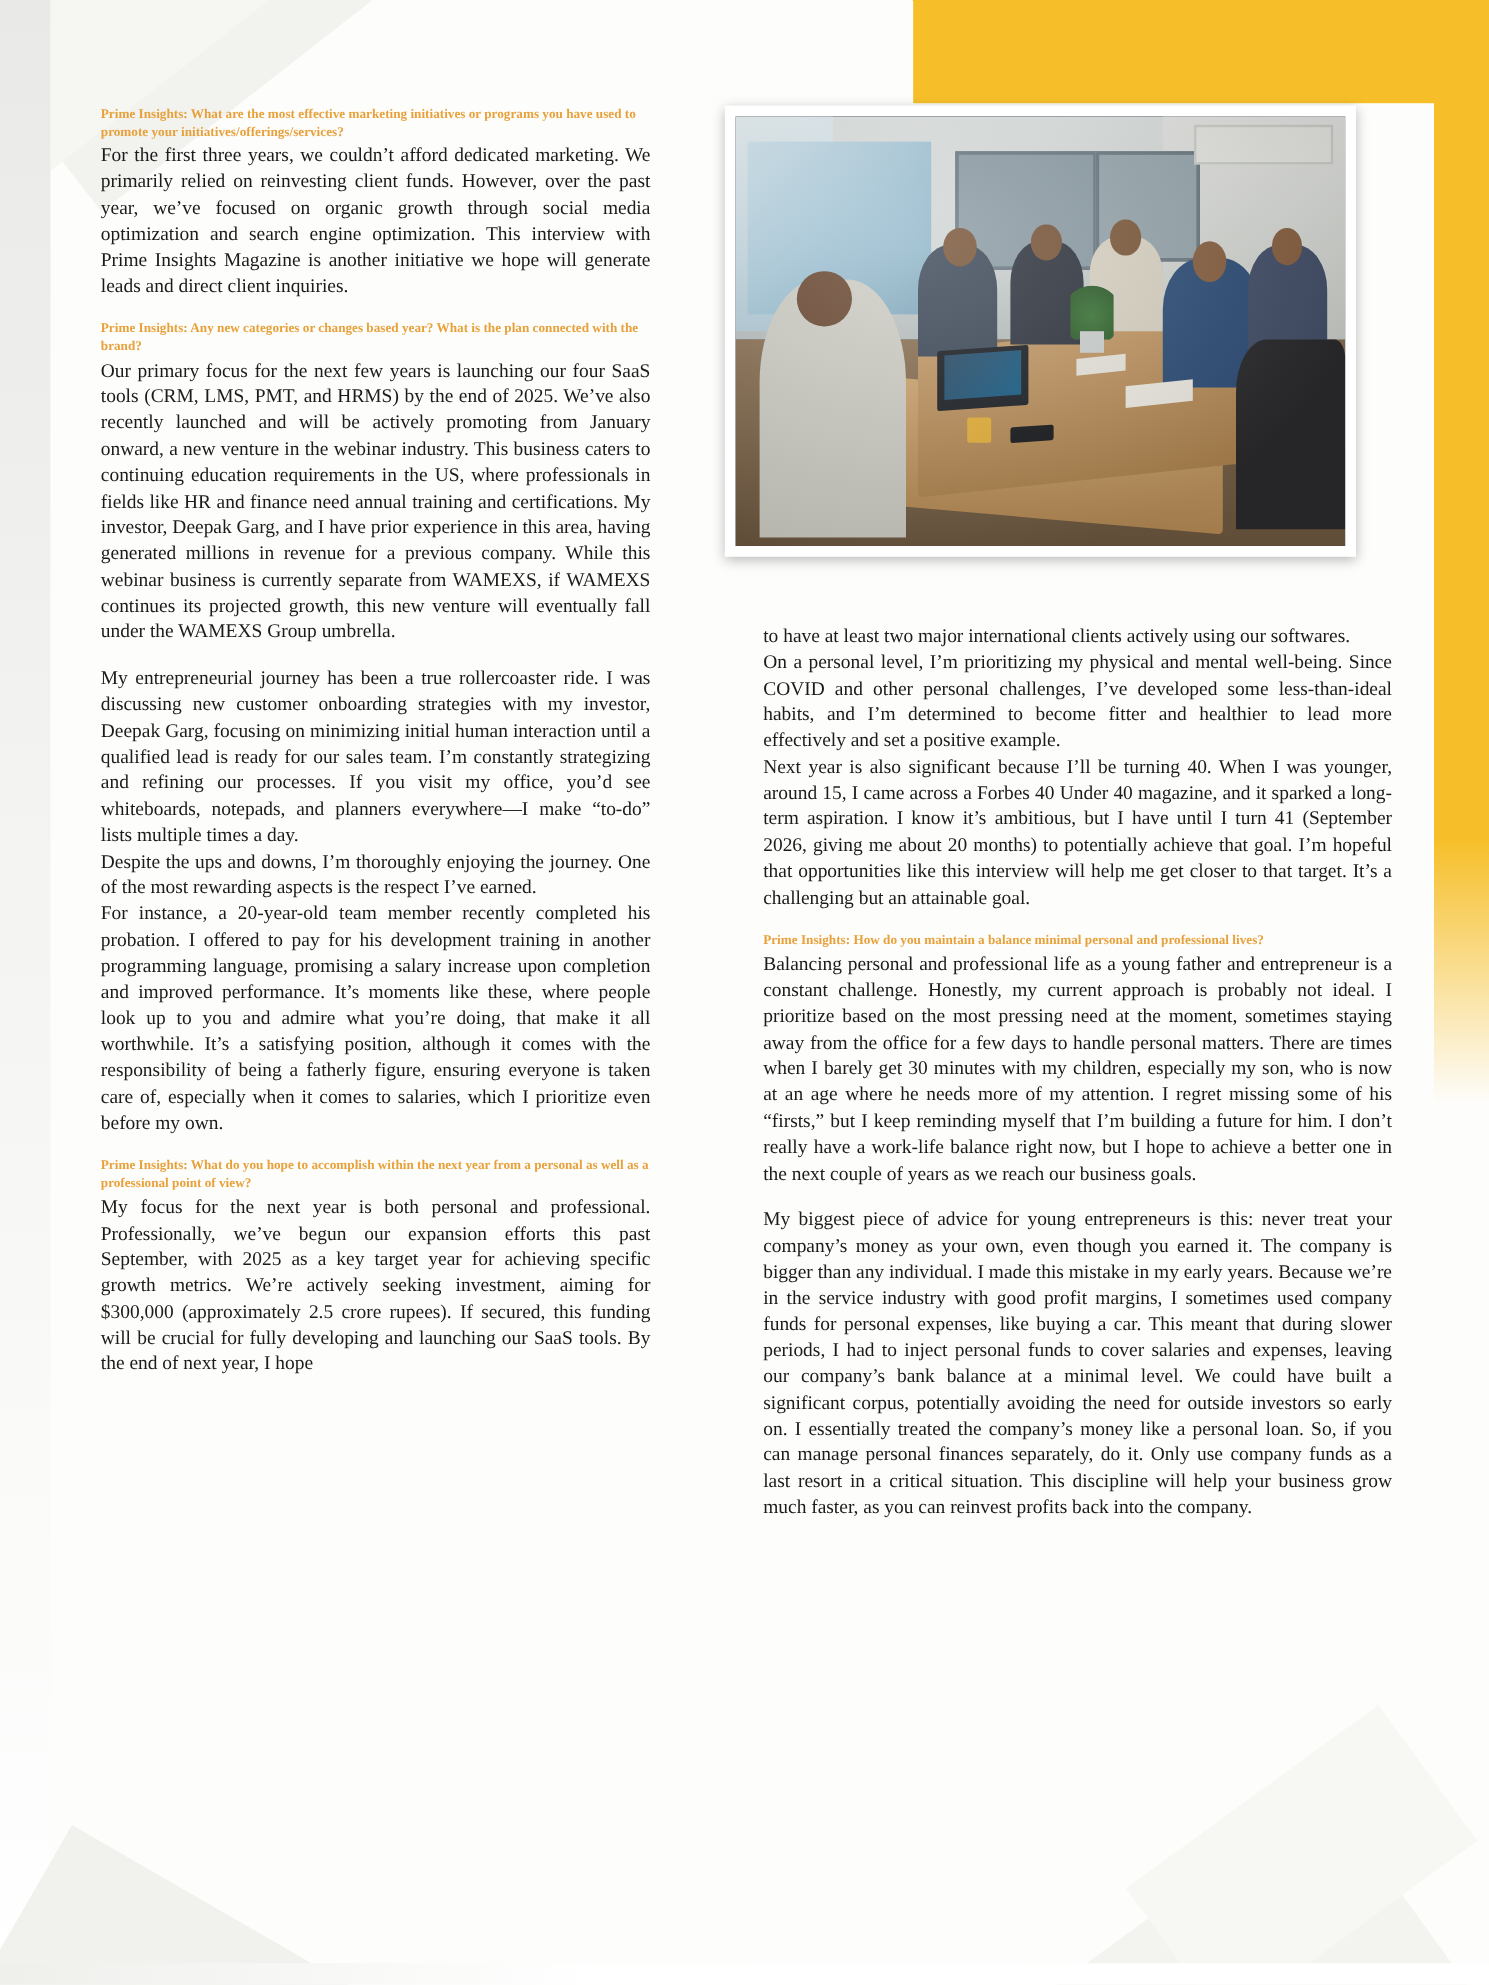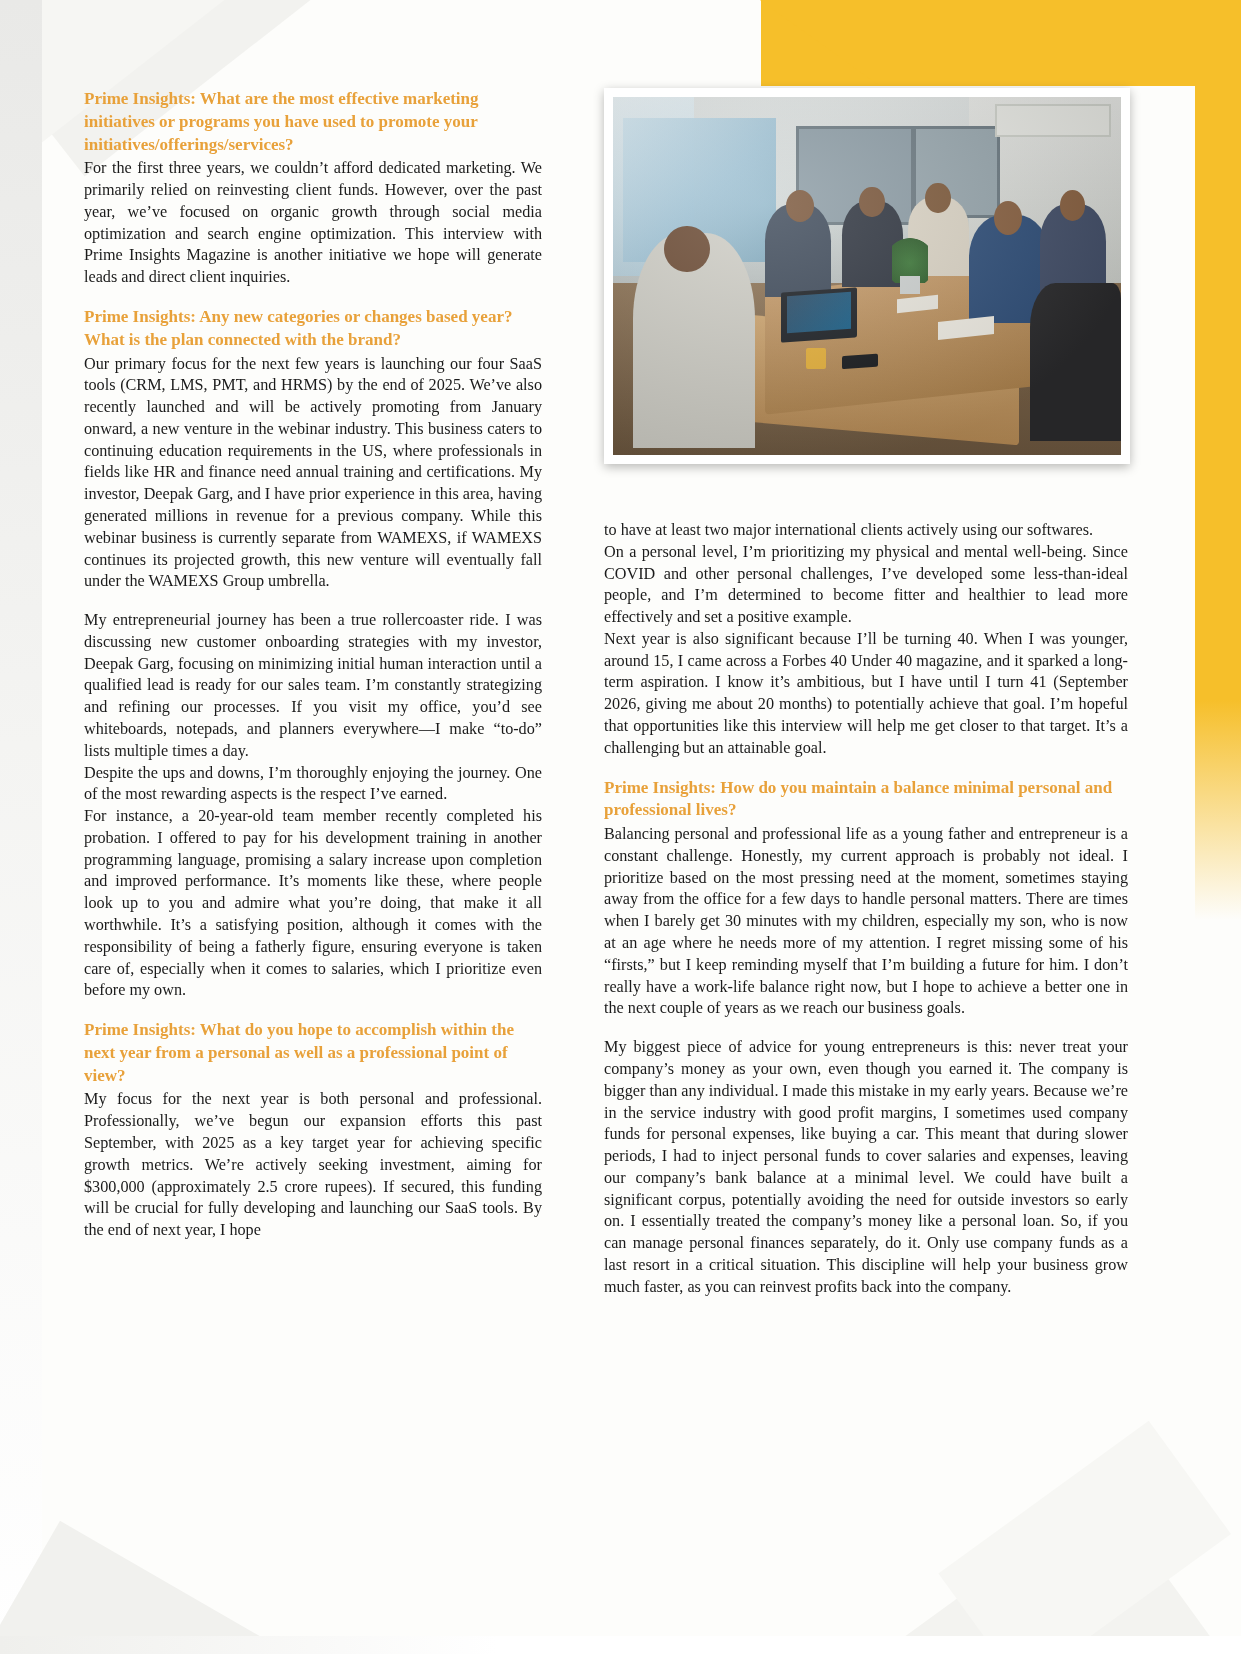--- a/index.html
+++ b/index.html
@@ -136,29 +136,29 @@
   }
 
   .col-left {
     position: absolute;
     left: 84px;
     top: 88px;
     width: 458px;
   }
   .col-right {
     position: absolute;
-    left: 604px;
+    left: 636px;
     top: 520px;
     width: 524px;
   }
 
   .q {
     color: #e8a13a;
     font-weight: bold;
-    font-size: 17px;
+    font-size: 11px;
     line-height: 1.34;
     margin: 0 0 2px 0;
   }
   .a {
     color: #1b1b1b;
     font-size: 16.2px;
     line-height: 1.345;
     margin: 0;
     text-align: justify;
     text-justify: inter-word;
@@ -360,21 +360,21 @@
     <p class="a">For instance, a 20-year-old team member recently completed his probation. I offered to pay for his development training in another programming language, promising a salary increase upon completion and improved performance. It’s moments like these, where people look up to you and admire what you’re doing, that make it all worthwhile. It’s a satisfying position, although it comes with the responsibility of being a fatherly figure, ensuring everyone is taken care of, especially when it comes to salaries, which I prioritize even before my own.</p>
     <div class="gap"></div>
 
     <p class="q">Prime Insights: What do you hope to accomplish within the next year from a personal as well as a professional point of view?</p>
     <p class="a">My focus for the next year is both personal and professional. Professionally, we’ve begun our expansion efforts this past September, with 2025 as a key target year for achieving specific growth metrics. We’re actively seeking investment, aiming for $300,000 (approximately 2.5 crore rupees). If secured, this funding will be crucial for fully developing and launching our SaaS tools. By the end of next year, I hope</p>
   </div>
 
   <div class="col-right">
 
     <p class="a">to have at least two major international clients actively using our softwares.</p>
-    <p class="a">On a personal level, I’m prioritizing my physical and mental well-being. Since COVID and other personal challenges, I’ve developed some less-than-ideal people, and I’m determined to become fitter and healthier to lead more effectively and set a positive example.</p>
+    <p class="a">On a personal level, I’m prioritizing my physical and mental well-being. Since COVID and other personal challenges, I’ve developed some less-than-ideal habits, and I’m determined to become fitter and healthier to lead more effectively and set a positive example.</p>
     <p class="a">Next year is also significant because I’ll be turning 40. When I was younger, around 15, I came across a Forbes 40 Under 40 magazine, and it sparked a long-term aspiration. I know it’s ambitious, but I have until I turn 41 (September 2026, giving me about 20 months) to potentially achieve that goal. I’m hopeful that opportunities like this interview will help me get closer to that target. It’s a challenging but an attainable goal.</p>
     <div class="gap"></div>
 
     <p class="q">Prime Insights: How do you maintain a balance minimal personal and professional lives?</p>
     <p class="a">Balancing personal and professional life as a young father and entrepreneur is a constant challenge. Honestly, my current approach is probably not ideal. I prioritize based on the most pressing need at the moment, sometimes staying away from the office for a few days to handle personal matters. There are times when I barely get 30 minutes with my children, especially my son, who is now at an age where he needs more of my attention. I regret missing some of his “firsts,” but I keep reminding myself that I’m building a future for him. I don’t really have a work-life balance right now, but I hope to achieve a better one in the next couple of years as we reach our business goals.</p>
     <div class="gap"></div>
 
     <p class="a">My biggest piece of advice for young entrepreneurs is this: never treat your company’s money as your own, even though you earned it. The company is bigger than any individual. I made this mistake in my early years. Because we’re in the service industry with good profit margins, I sometimes used company funds for personal expenses, like buying a car. This meant that during slower periods, I had to inject personal funds to cover salaries and expenses, leaving our company’s bank balance at a minimal level. We could have built a significant corpus, potentially avoiding the need for outside investors so early on. I essentially treated the company’s money like a personal loan. So, if you can manage personal finances separately, do it. Only use company funds as a last resort in a critical situation. This discipline will help your business grow much faster, as you can reinvest profits back into the company.</p>
   </div>
 

